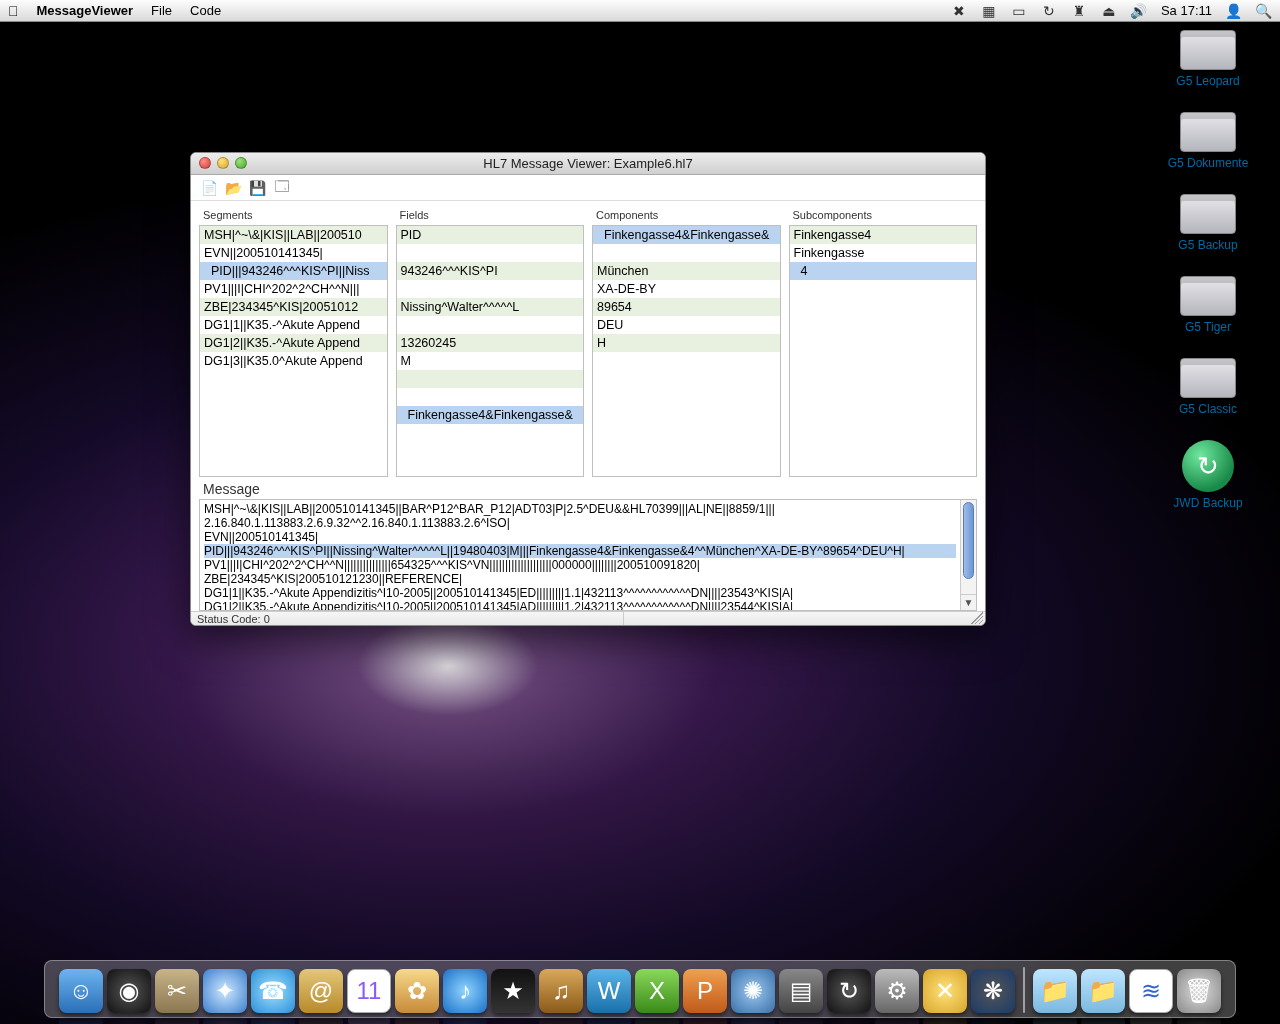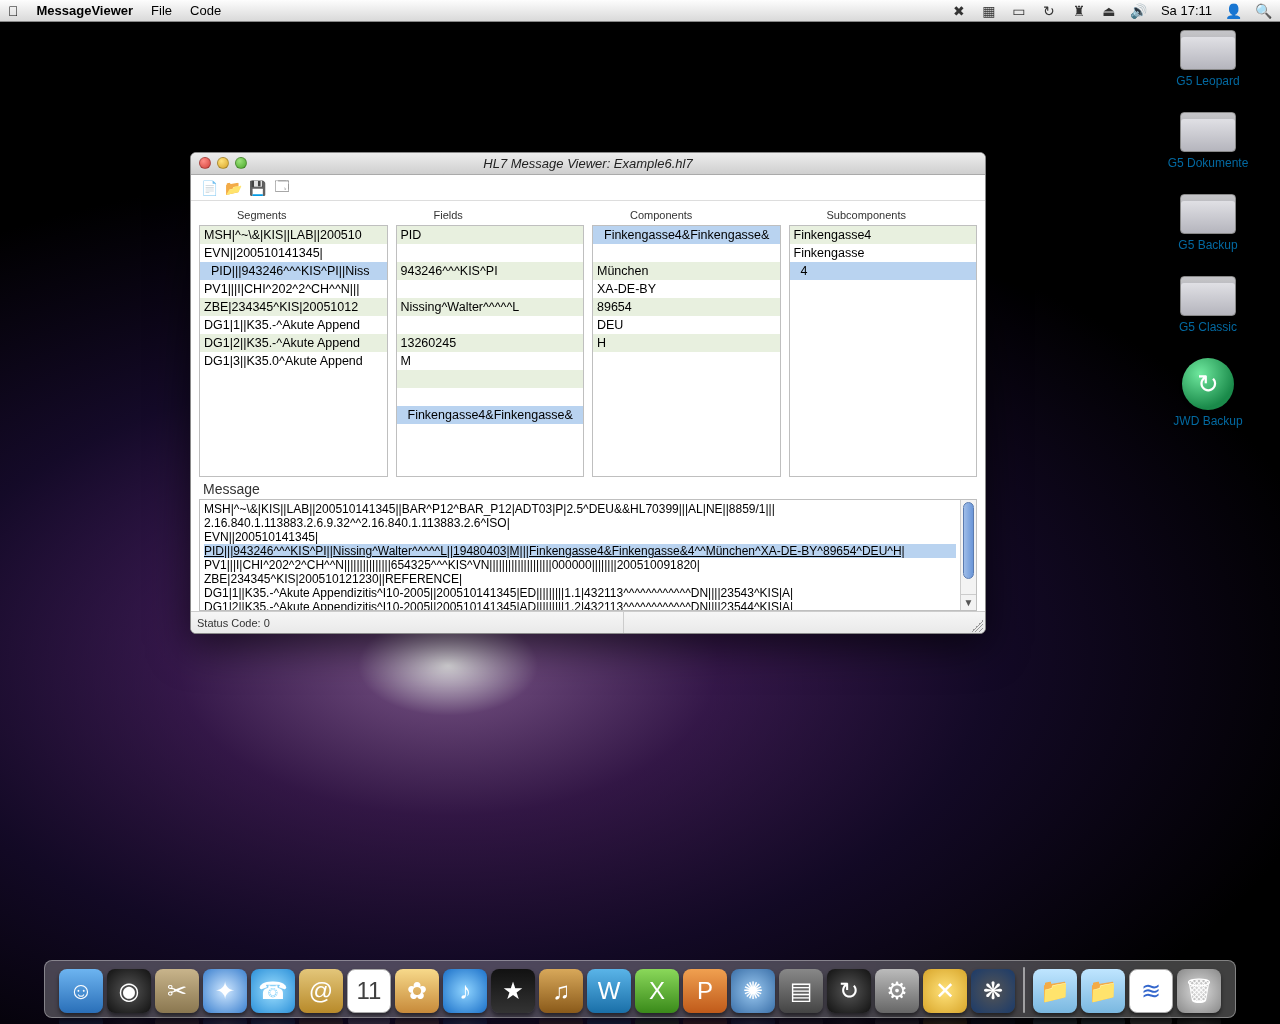--- a/index.html
+++ b/index.html
@@ -59,41 +59,40 @@
     background:#fff; border:1px solid #8a8a8a; border-radius:6px;
     box-shadow: 0 12px 40px rgba(0,0,0,0.6);
     overflow:hidden;
   }
   .titlebar {
     height:22px;
     background: linear-gradient(#ededed,#cfcfcf);
     border-bottom:1px solid #aaa;
     display:flex; align-items:center;
     position:relative;
-    font-style:italic;
   }
   .traffic { position:absolute; left:8px; top:4px; display:flex; gap:6px; }
   .tl { width:12px; height:12px; border-radius:50%; border:1px solid rgba(0,0,0,0.25); }
   .tl.red { background:radial-gradient(circle at 35% 30%,#ff8e86,#d2403a); }
   .tl.yellow { background:radial-gradient(circle at 35% 30%,#ffe27a,#d8a52a); }
   .tl.green { background:radial-gradient(circle at 35% 30%,#9be27a,#4aa82a); }
   .wtitle { margin:0 auto; font-size:13px; color:#222; }
 
   .toolbar {
     height:26px; display:flex; align-items:center; gap:6px;
     padding:0 10px; border-bottom:1px solid #ddd;
     background:#fff;
   }
   .tbtn { width:18px; height:18px; display:flex; align-items:center; justify-content:center; font-size:14px; color:#555; }
 
   .panes {
     display:flex; padding:6px 8px 2px 8px; gap:8px;
   }
   .pane { flex:1; display:flex; flex-direction:column; min-width:0; }
-  .pane-label { font-size:11px; color:#333; padding:2px 4px 4px 4px;margin-left:34px; }
+  .pane-label { font-size:11px; color:#333; padding:2px 4px 4px 4px; }
   .listbox {
     border:1px solid #bfbfbf; background:#fff; height:252px;
     overflow:hidden; font-size:12.5px;
   }
   .row {
     height:18px; line-height:18px; padding:0 4px;
     white-space:nowrap; overflow:hidden; text-overflow:clip;
   }
   .row.alt { background:#e8f0df; }
   .row.sel { background:#b9d3f0; }
@@ -106,39 +105,39 @@
     font-size:12px; line-height:14px;
     position:relative; background:#fff;
     display:flex;
   }
   .msgtext {
     flex:1; padding:2px 4px; overflow:hidden;
     font-family: "Lucida Grande", sans-serif;
     white-space:pre; 
   }
   .msgtext .mline { display:block; }
-  .msgtext .mline.sel { background:#b9d3f0;text-decoration:underline; }
+  .msgtext .mline.sel { background:#b9d3f0; }
   .vscroll {
     width:16px; background:#f3f3f3; border-left:1px solid #ccc;
     display:flex; flex-direction:column;
   }
   .vscroll .thumb {
     flex:0 0 70%; margin:2px;
     background:linear-gradient(90deg,#9fbde8,#6a96d8);
     border:1px solid #5a7bb0; border-radius:8px;
   }
   .vscroll .gap { flex:1; }
   .vscroll .down {
     height:16px; border-top:1px solid #ccc;
     display:flex; align-items:center; justify-content:center;
     font-size:10px; color:#555;
   }
 
   .statusbar {
-    height:22px; border-top:1px solid #ccc;
+    height:14px; border-top:1px solid #ccc;
     background:linear-gradient(#f6f6f6,#e9e9e9);
     font-size:11px; color:#333;
     display:flex; align-items:center;
     padding:0 6px;
     position:relative;
   }
   .statusbar .divider { position:absolute; left:432px; top:0; bottom:0; width:1px; background:#ccc; }
   .statusbar .resize {
     position:absolute; right:2px; bottom:1px; width:12px; height:12px;
     background:
@@ -206,20 +205,24 @@
       <div class="glyph"></div>
       <div class="label">G5 Leopard</div>
     </div>
     <div class="dicon">
       <div class="glyph"></div>
       <div class="label">G5 Dokumente</div>
     </div>
     <div class="dicon">
       <div class="glyph"></div>
       <div class="label">G5 Backup</div>
+    </div>
+    <div class="dicon">
+      <div class="glyph"></div>
+      <div class="label">G5 Tiger</div>
     </div>
     <div class="dicon">
       <div class="glyph"></div>
       <div class="label">G5 Classic</div>
     </div>
     <div class="dicon tm">
       <div class="glyph">↻</div>
       <div class="label">JWD Backup</div>
     </div>
   </div>
@@ -313,21 +316,21 @@
 </div>
 
 <div class="dock-wrap">
   <div class="dock" id="dock">
       <div class="dockicon" style="background: linear-gradient(rgb(109, 180, 240), rgb(42, 111, 184));">☺<div class="reflect" style="background: linear-gradient(rgb(109, 180, 240), rgb(42, 111, 184));"></div></div>
       <div class="dockicon" style="background: radial-gradient(circle, rgb(85, 85, 85), rgb(17, 17, 17));">◉<div class="reflect" style="background: radial-gradient(circle, rgb(85, 85, 85), rgb(17, 17, 17));"></div></div>
       <div class="dockicon" style="background: linear-gradient(rgb(200, 180, 139), rgb(138, 119, 80));">✂<div class="reflect" style="background: linear-gradient(rgb(200, 180, 139), rgb(138, 119, 80));"></div></div>
       <div class="dockicon" style="background: radial-gradient(circle, rgb(207, 231, 255), rgb(58, 127, 206));">✦<div class="reflect" style="background: radial-gradient(circle, rgb(207, 231, 255), rgb(58, 127, 206));"></div></div>
       <div class="dockicon" style="background: radial-gradient(circle, rgb(159, 224, 255), rgb(42, 143, 216));">☎<div class="reflect" style="background: radial-gradient(circle, rgb(159, 224, 255), rgb(42, 143, 216));"></div></div>
       <div class="dockicon" style="background: linear-gradient(rgb(227, 198, 122), rgb(184, 138, 42));">@<div class="reflect" style="background: linear-gradient(rgb(227, 198, 122), rgb(184, 138, 42));"></div></div>
-      <div class="dockicon" style="background: rgb(255, 255, 255); border: 1px solid rgb(170, 170, 170); color: #404040;">11<div class="reflect" style="background: rgb(255, 255, 255);"></div></div>
+      <div class="dockicon" style="background: rgb(255, 255, 255); border: 1px solid rgb(170, 170, 170); color: #8b5cf6;">11<div class="reflect" style="background: rgb(255, 255, 255);"></div></div>
       <div class="dockicon" style="background: linear-gradient(rgb(247, 217, 138), rgb(199, 138, 58));">✿<div class="reflect" style="background: linear-gradient(rgb(247, 217, 138), rgb(199, 138, 58));"></div></div>
       <div class="dockicon" style="background: radial-gradient(circle, rgb(143, 212, 255), rgb(26, 111, 200));">♪<div class="reflect" style="background: radial-gradient(circle, rgb(143, 212, 255), rgb(26, 111, 200));"></div></div>
       <div class="dockicon" style="background: linear-gradient(rgb(17, 17, 17), rgb(51, 51, 51));">★<div class="reflect" style="background: linear-gradient(rgb(17, 17, 17), rgb(51, 51, 51));"></div></div>
       <div class="dockicon" style="background: linear-gradient(rgb(216, 168, 90), rgb(138, 90, 26));">♫<div class="reflect" style="background: linear-gradient(rgb(216, 168, 90), rgb(138, 90, 26));"></div></div>
       <div class="dockicon" style="background: linear-gradient(rgb(90, 180, 232), rgb(26, 111, 168));">W<div class="reflect" style="background: linear-gradient(rgb(90, 180, 232), rgb(26, 111, 168));"></div></div>
       <div class="dockicon" style="background: linear-gradient(rgb(138, 216, 90), rgb(58, 138, 26));">X<div class="reflect" style="background: linear-gradient(rgb(138, 216, 90), rgb(58, 138, 26));"></div></div>
       <div class="dockicon" style="background: linear-gradient(rgb(240, 160, 80), rgb(192, 90, 26));">P<div class="reflect" style="background: linear-gradient(rgb(240, 160, 80), rgb(192, 90, 26));"></div></div>
       <div class="dockicon" style="background: radial-gradient(circle, rgb(154, 200, 240), rgb(58, 111, 168));">✺<div class="reflect" style="background: radial-gradient(circle, rgb(154, 200, 240), rgb(58, 111, 168));"></div></div>
       <div class="dockicon" style="background: linear-gradient(rgb(136, 136, 136), rgb(68, 68, 68));">▤<div class="reflect" style="background: linear-gradient(rgb(136, 136, 136), rgb(68, 68, 68));"></div></div>
       <div class="dockicon" style="background: radial-gradient(circle, rgb(85, 85, 85), rgb(17, 17, 17));">↻<div class="reflect" style="background: radial-gradient(circle, rgb(85, 85, 85), rgb(17, 17, 17));"></div></div>

